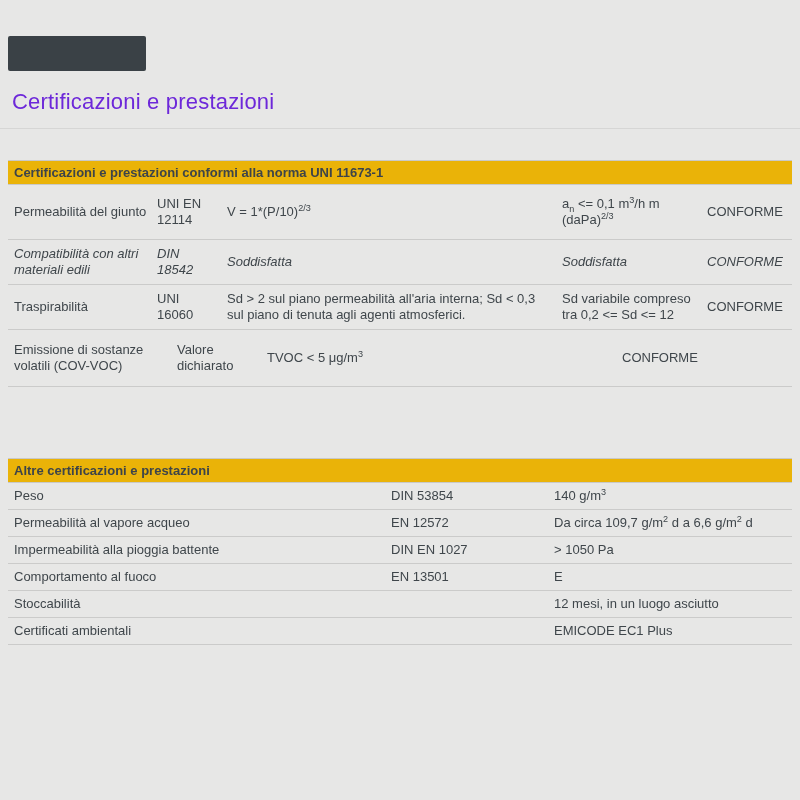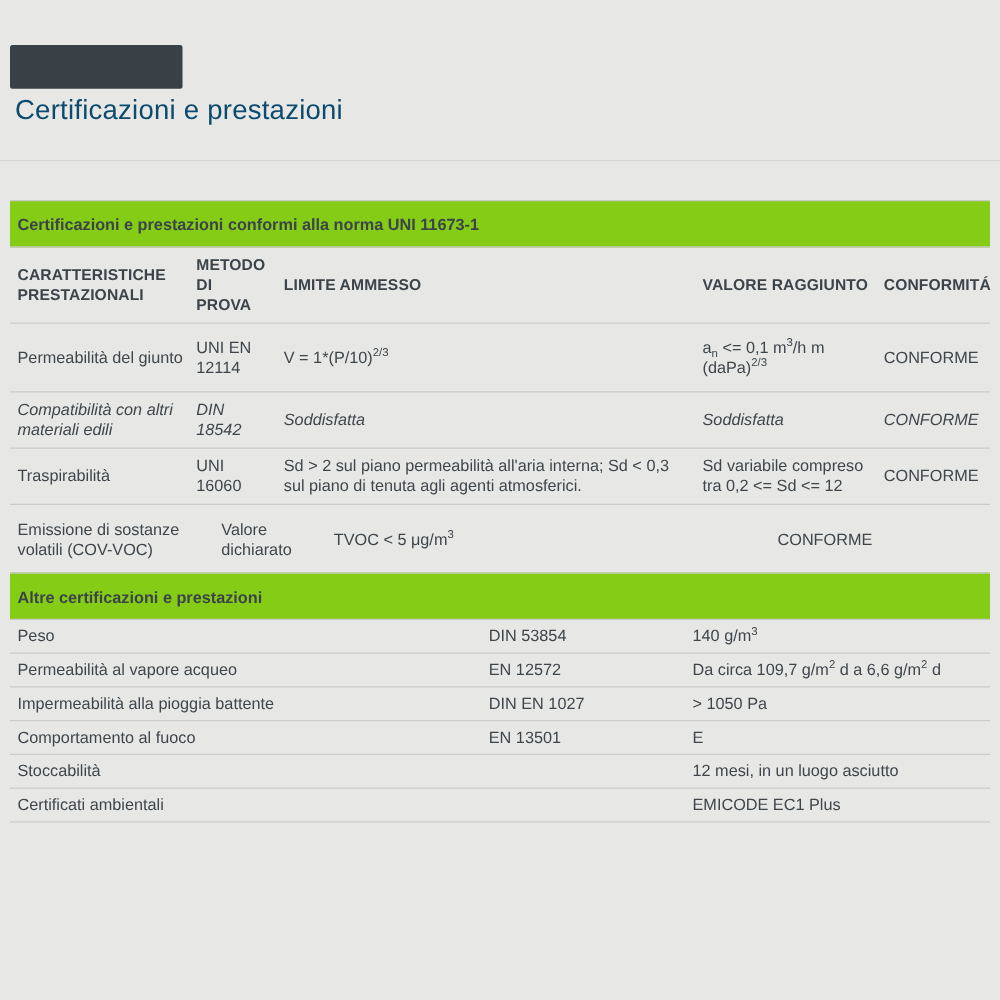--- a/index.html
+++ b/index.html
@@ -11,36 +11,36 @@
     font-family: "Liberation Sans", "DejaVu Sans", sans-serif;
     color: #3f464b;
     overflow: hidden;
   }
   .logo-box {
     position: absolute; left: 8px; top: 36px;
     width: 138px; height: 35px;
     background: #3a4146; border-radius: 2px;
   }
   .page-title {
-    position: absolute; left: 12px; top: 75px;
+    position: absolute; left: 12px; top: 89px;
     font-size: 22px; font-weight: 400; letter-spacing: 0.2px;
-    color: #0c4a6e;
+    color: #6d28d9;
   }
   .title-divider {
     position: absolute; left: 0; right: 0; top: 128px;
     border: none; border-top: 1px solid #d6d6d5; height: 0;
   }
   .section { position: absolute; left: 8px; right: 8px; }
   .section-1 { top: 160px; }
   .section-2 { top: 458px; }
   .section-bar {
-    background: #84cc16;
+    background: #eab308;
     border-top: 1px solid #c9c9c8;
     border-bottom: 1px solid #c9c9c8;
-    height: 38px;
+    height: 25px;
     display: flex; align-items: center;
     padding-left: 6px;
     font-size: 13px; font-weight: 700; color: #3d4449;
   }
   
   .t1 {
     display: grid;
     grid-template-columns: 149px 70px 335px 145px 1fr;
     align-items: center;
     border-bottom: 1px solid #cbcbca;
@@ -74,27 +74,20 @@
 
 <h1 class="page-title">Certificazioni e prestazioni</h1>
 
 <hr class="title-divider">
 
 <div class="section section-1">
   <div class="section-bar">
     <span>Certificazioni e prestazioni conformi alla norma UNI 11673-1</span>
   </div>
 
-  <div class="t1 t1-header">
-    <div>CARATTERISTICHE PRESTAZIONALI</div>
-    <div>METODO DI PROVA</div>
-    <div>LIMITE AMMESSO</div>
-    <div>VALORE RAGGIUNTO</div>
-    <div>CONFORMITÁ</div>
-  </div>
 
   <div class="t1 t1-row r1">
     <div>Permeabilità del giunto</div>
     <div>UNI EN 12114</div>
     <div>V = 1*(P/10)<sup>2/3</sup></div>
     <div>a<sub>n</sub> &lt;= 0,1 m<sup>3</sup>/h m (daPa)<sup>2/3</sup></div>
     <div>CONFORME</div>
   </div>
 
   <div class="t1 t1-row r2">

